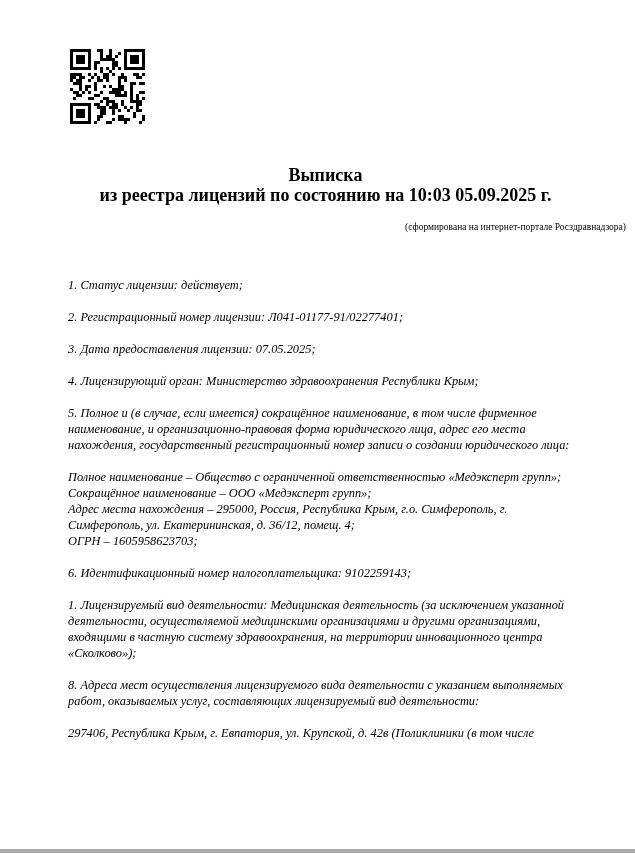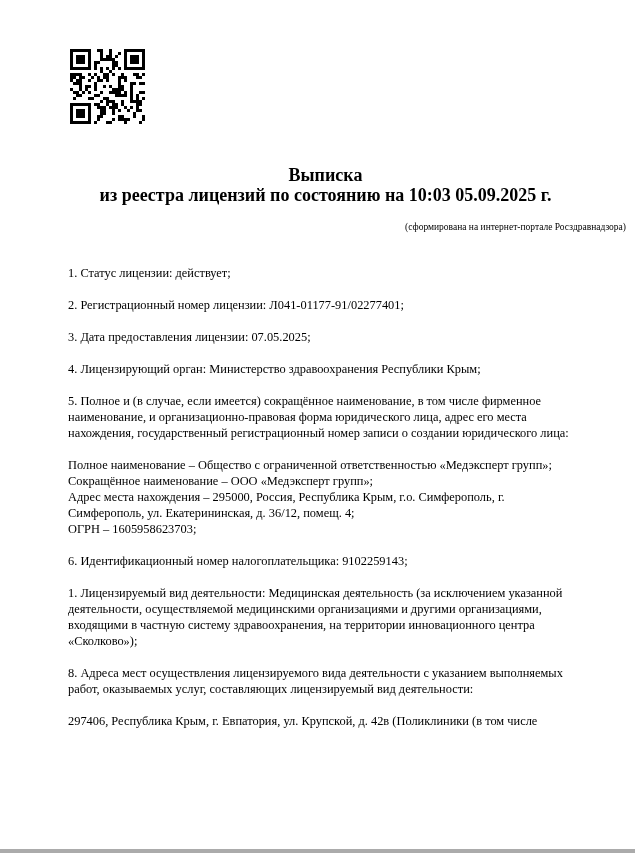--- a/index.html
+++ b/index.html
@@ -32,38 +32,40 @@
     left: 68px;
     top: 165px;
     width: 515px;
     text-align: center;
     font-weight: bold;
     font-size: 18px;
     line-height: 20px;
   }
   .formed-note {
     position: absolute;
-    left: 8px;
+    left: 0;
     top: 221px;
     width: 618px;
     text-align: right;
     font-size: 9.5px;
     line-height: 12px;
+    padding-left: 8px;
   }
   .document-body {
     position: absolute;
     left: 68px;
     top: 265px;
     width: 515px;
     font-size: 12.4px;
     line-height: 16px;
     text-align: left;
   }
   .para {
-    margin: 0 0 16px 0;
+    margin: 12px 0 16px 0;
+    font-style: italic;
   }
   .para-line {
     min-height: 16px;
   }
   .bottom-bar {
     position: absolute;
     left: 0;
     right: 0;
     bottom: 1px;
     height: 4px;

